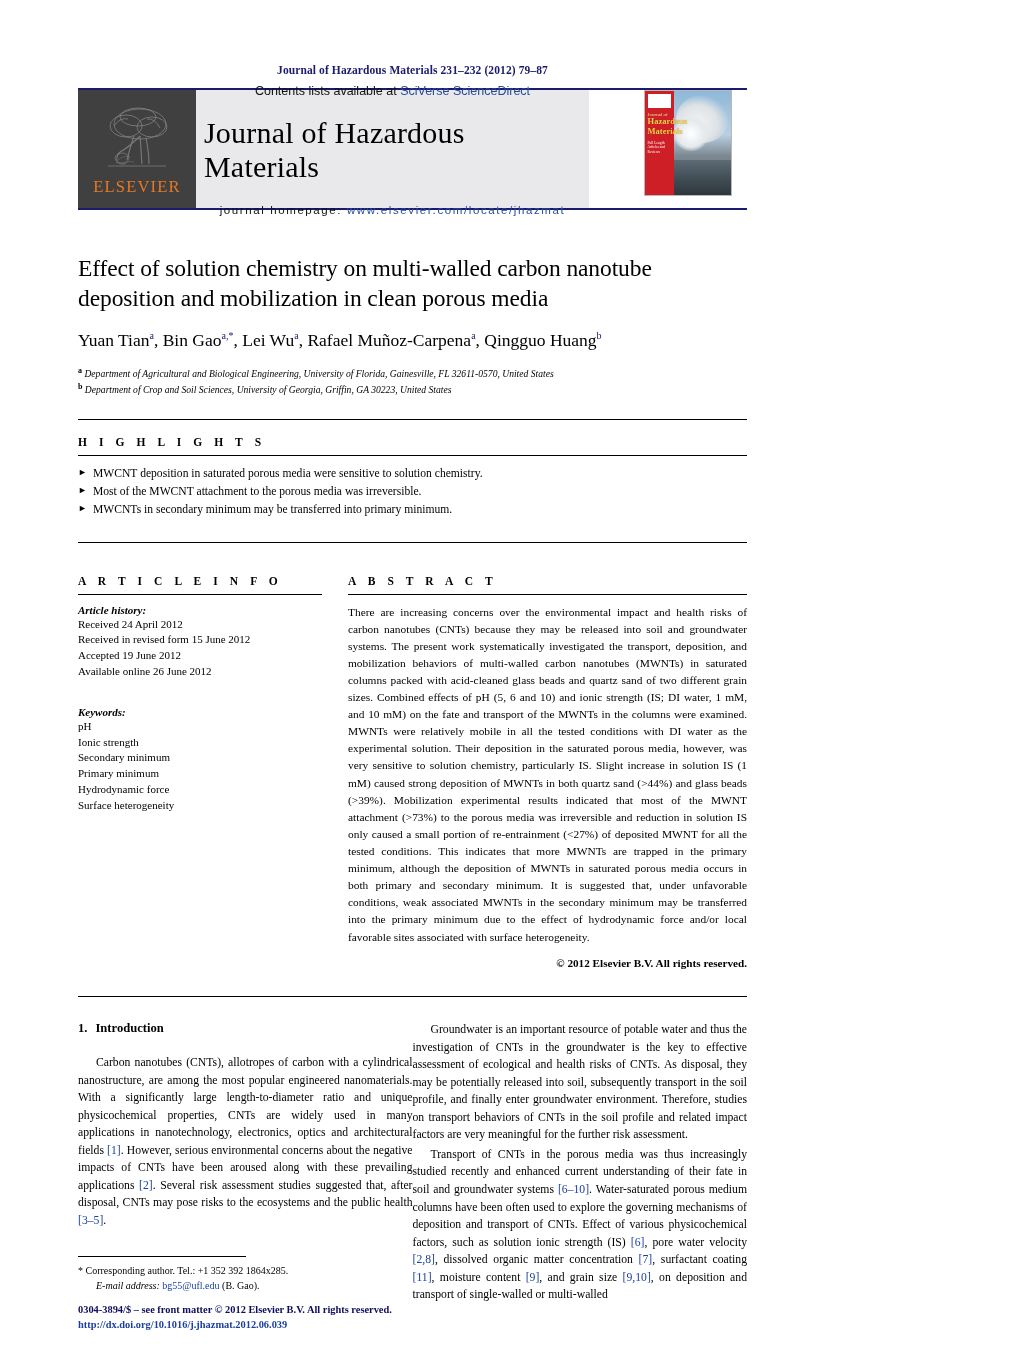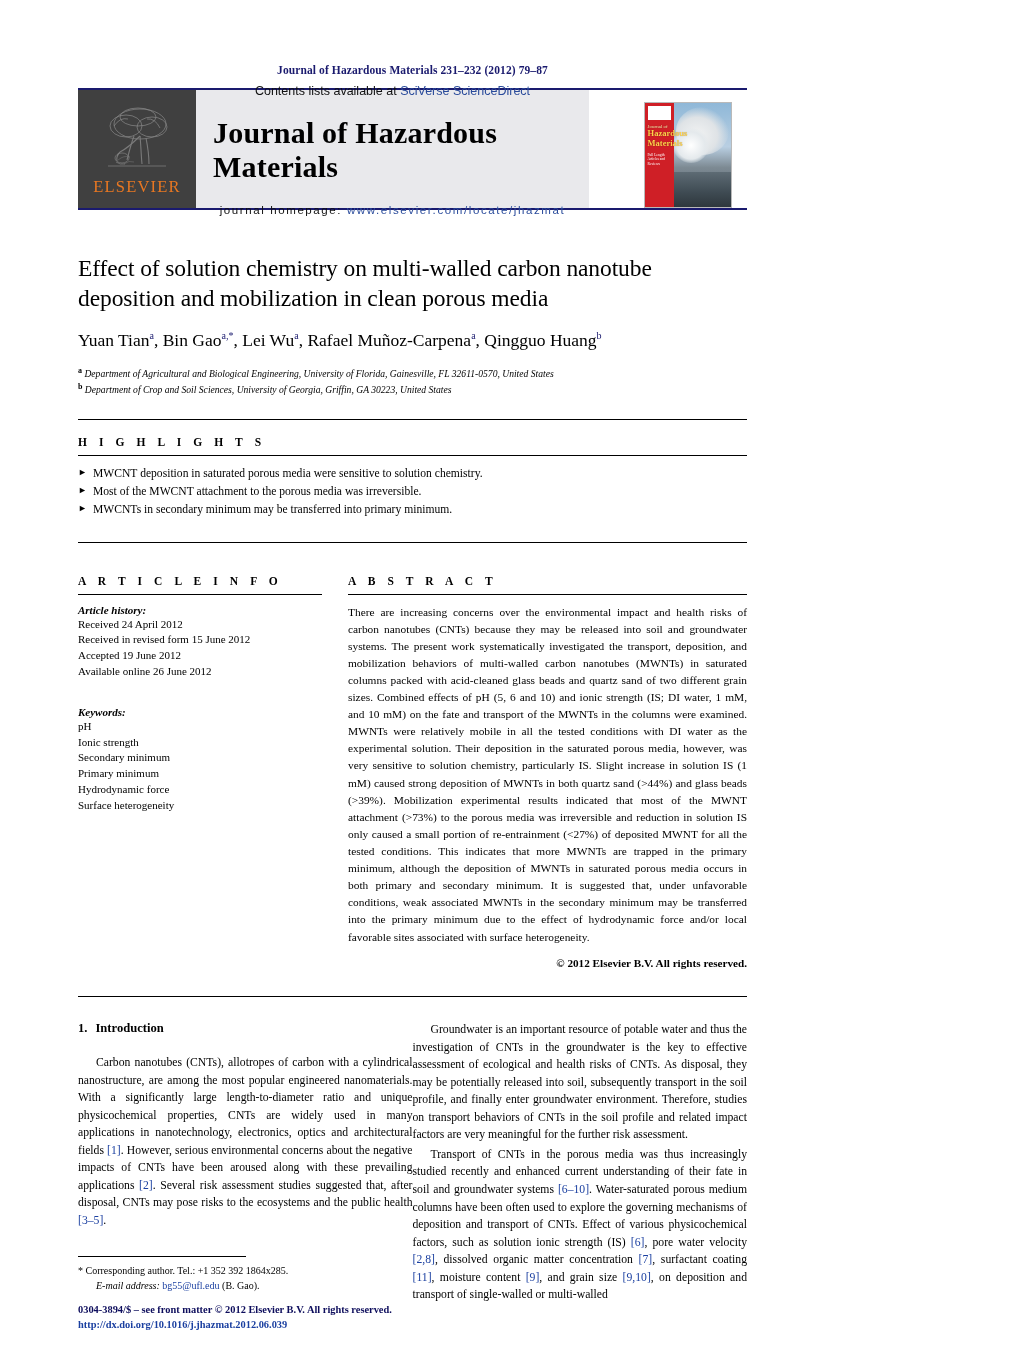--- a/index.html
+++ b/index.html
@@ -73,36 +73,35 @@
     font-family: "Liberation Sans", sans-serif;
     font-size: 12.5px;
     color: #111;
   }
   .contents-line .sd {
     color: #2a4b9b;
   }
   .journal-name {
     font-size: 30px;
     font-family: "Liberation Serif", serif;
-    margin: 18px 17px 20px;
+    margin: 18px 8px 20px;
     letter-spacing: .2px;
-    font-weight: bold;
   }
   .homepage-line {
     font-family: "Liberation Sans", sans-serif;
     font-size: 11.5px;
     letter-spacing: 1.6px;
     color: #111;
   }
   .homepage-line .url { color: #2a4b9b; }
   .mast-cover {
     width: 118px;
     flex: 0 0 118px;
     display: flex;
-    align-items: flex-end;
+    align-items: flex-start;
     justify-content: center;
     background: #fff;
     margin-left: 40px;
   }
   .cover-thumb {
     width: 86px;
     height: 104px;
     position: relative;
     overflow: hidden;
     border: 1px solid #b9b9b9;

